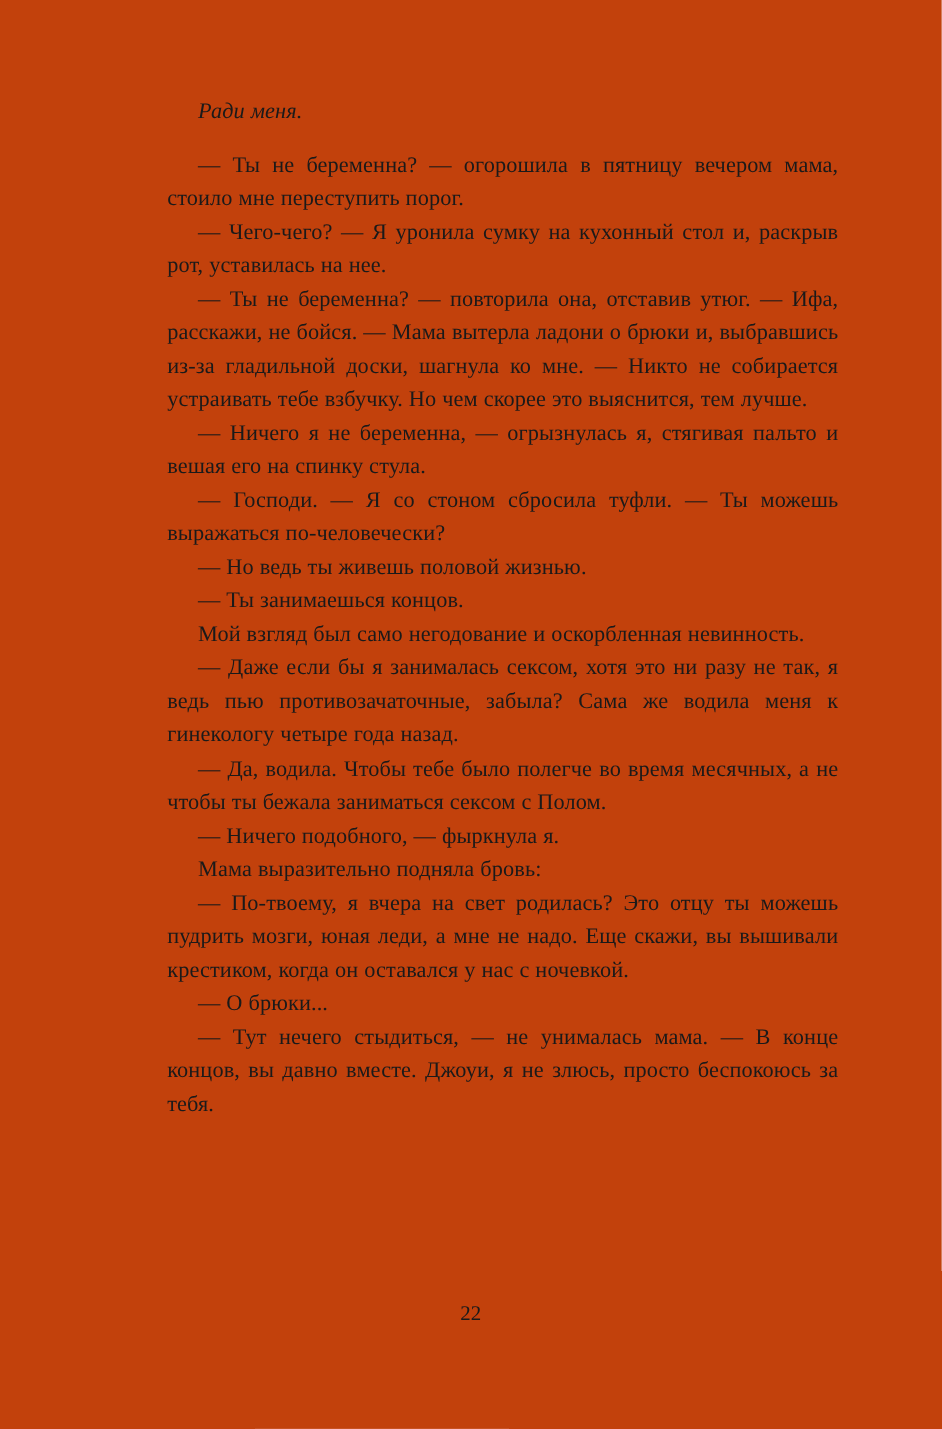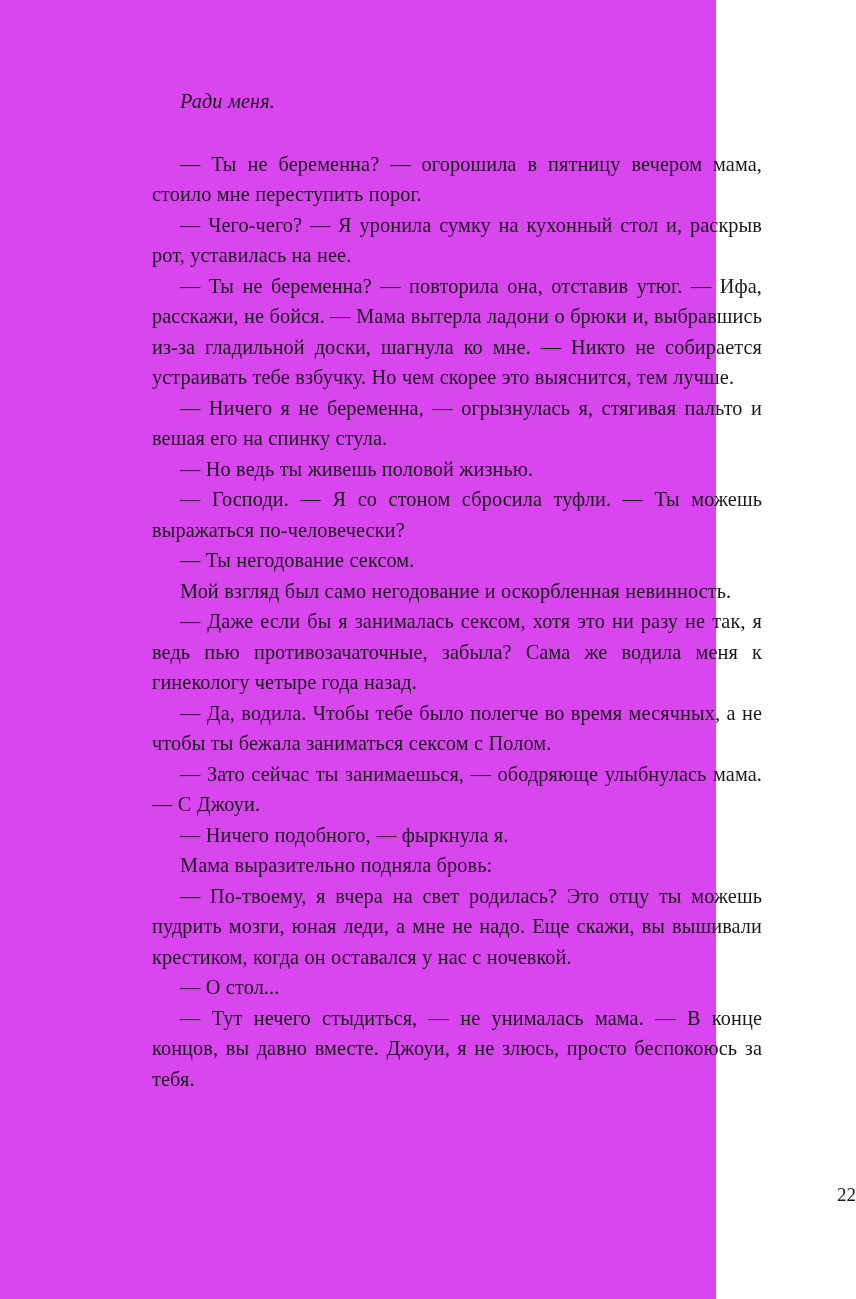--- a/index.html
+++ b/index.html
@@ -12,23 +12,23 @@
     height: 1299px;
     font-family: "Liberation Serif", "DejaVu Serif", serif;
     color: #1a1a1a;
     position: relative;
     overflow: hidden;
   }
   .page {
     position: absolute;
     left: 0;
     top: 0;
-    width: 716px;
+    width: 856px;
     height: 1299px;
-    background: #d946ef;
+    background: #c2410c;
   }
   .text-column {
     position: absolute;
     left: 152px;
     top: 86px;
     width: 610px;
   }
   p {
     margin: 0;
     font-size: 20.3px;
@@ -36,50 +36,49 @@
     text-align: justify;
     text-indent: 28px;
     letter-spacing: 0.1px;
     word-spacing: 0.2px;
     hyphens: manual;
   }
   p.italic {
     font-style: italic;
   }
   p.gap-before {
-    margin-top: 32px;
+    margin-top: 18px;
   }
   .page-number {
     position: absolute;
     left: 0;
     top: 1184px;
     width: 856px;
-    text-align: right;
+    text-align: center;
     font-size: 19px;
     font-family: "Liberation Serif", "DejaVu Serif", serif;
     color: #1a1a1a;
   }
 </style>
 </head>
 <body>
 
 <div class="page">
   <div class="text-column">
     <p class="italic">Ради меня.</p>
     <p class="gap-before">— Ты не беременна? — огорошила в пятницу вечером мама, стоило мне переступить порог.</p>
     <p>— Чего-чего? — Я уронила сумку на кухонный стол и, раскрыв рот, уставилась на нее.</p>
     <p>— Ты не беременна? — повторила она, отставив утюг. — Ифа, расскажи, не бойся. — Мама вытерла ладони о брюки и, выбравшись из-за гладильной доски, шагнула ко мне. — Никто не собирается устраивать тебе взбучку. Но чем скорее это выяснится, тем лучше.</p>
     <p>— Ничего я не беременна, — огрызнулась я, стягивая пальто и вешая его на спинку стула.</p>
+    <p>— Господи. — Я со стоном сбросила туфли. — Ты можешь выражаться по-человечески?</p>
     <p>— Но ведь ты живешь половой жизнью.</p>
-    <p>— Господи. — Я со стоном сбросила туфли. — Ты можешь выражаться по-человечески?</p>
-    <p>— Ты негодование сексом.</p>
+    <p>— Ты занимаешься концов.</p>
     <p>Мой взгляд был само негодование и оскорбленная невинность.</p>
     <p>— Даже если бы я занималась сексом, хотя это ни разу не так, я ведь пью противозачаточные, забыла? Сама же водила меня к гинекологу четыре года назад.</p>
     <p>— Да, водила. Чтобы тебе было полегче во время месячных, а не чтобы ты бежала заниматься сексом с Полом.</p>
-    <p>— Зато сейчас ты занимаешься, — ободряюще улыбнулась мама. — С Джоуи.</p>
     <p>— Ничего подобного, — фыркнула я.</p>
     <p>Мама выразительно подняла бровь:</p>
     <p>— По-твоему, я вчера на свет родилась? Это отцу ты можешь пудрить мозги, юная леди, а мне не надо. Еще скажи, вы вышивали крестиком, когда он оставался у нас с ночевкой.</p>
-    <p>— О стол...</p>
+    <p>— О брюки...</p>
     <p>— Тут нечего стыдиться, — не унималась мама. — В конце концов, вы давно вместе. Джоуи, я не злюсь, просто беспокоюсь за тебя.</p>
   </div>
   <div class="page-number">22</div>
 </div>
 
 </body></html>

